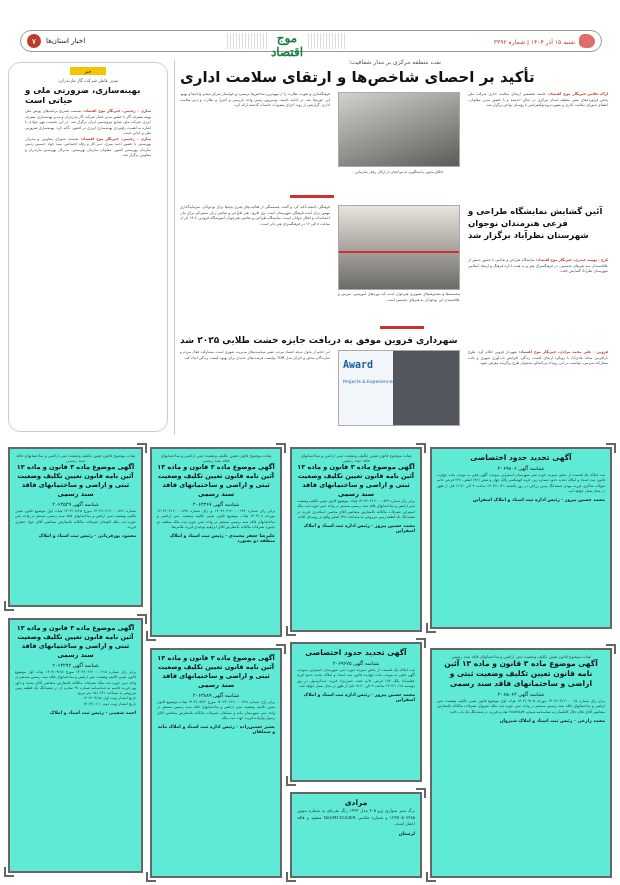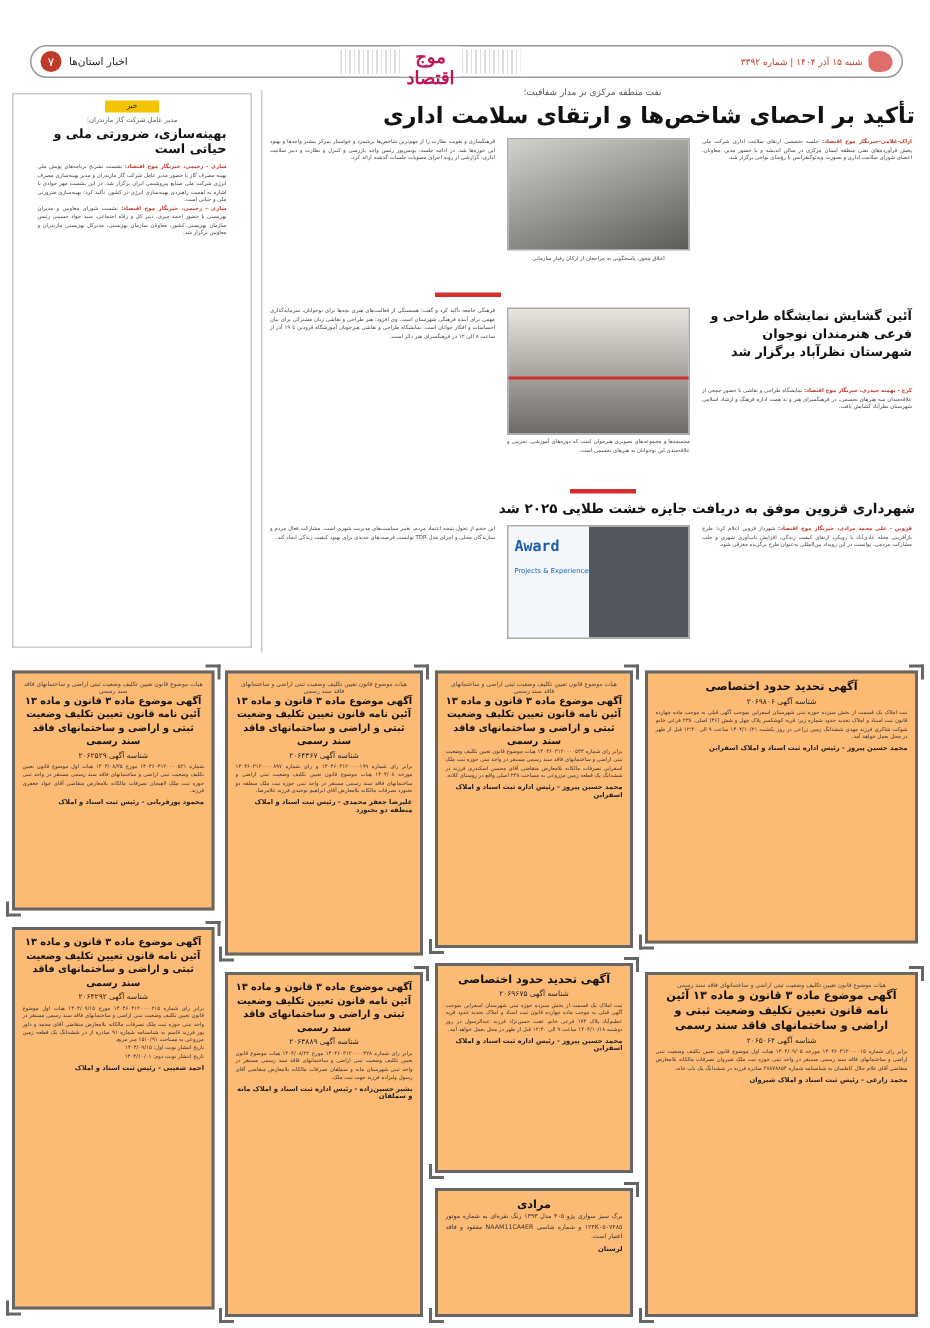--- a/index.html
+++ b/index.html
@@ -2,32 +2,32 @@
 <html><head>
 <meta charset="utf-8">
 <style>
 *{box-sizing:border-box;margin:0;padding:0}
 body{width:620px;height:885px;background:#fff;font-family:"DejaVu Sans",sans-serif;color:#222;position:relative;overflow:hidden;direction:rtl}
 .masthead{position:absolute;top:30px;left:20px;width:582px;height:22px;border:1px solid #999;border-radius:11px;background:#fff}
 .mh-right{position:absolute;right:6px;top:3px;display:flex;align-items:center;gap:4px;font-size:6px;color:#555}
 .iran-map{width:16px;height:14px;background:#d9534f;border-radius:40% 60% 50% 40%;opacity:.85}
 .date{color:#c0392b}
 .mh-center{position:absolute;left:206px;top:2px;width:120px;height:16px;background:repeating-linear-gradient(90deg,#ddd 0 1px,#fff 1px 3px)}
-.logo{position:absolute;left:246px;top:0;width:40px;height:20px;background:#fff;color:#be185d;font-size:12px;font-weight:bold;text-align:center;font-family:"DejaVu Serif",serif}
+.logo{position:absolute;left:246px;top:0;width:40px;height:20px;background:#fff;color:#15803d;font-size:12px;font-weight:bold;text-align:center;font-family:"DejaVu Serif",serif}
 .mh-left{position:absolute;left:6px;top:3px;display:flex;align-items:center;gap:5px;font-size:7px;font-family:"DejaVu Serif",serif}
 .pagenum{width:14px;height:14px;border-radius:50%;background:#c0392b;color:#fff;font-size:8px;display:flex;align-items:center;justify-content:center}
 .col-text{font-size:3.6px;line-height:5.5px;color:#444;text-align:justify}
 .byline{color:#c0392b;font-weight:bold}
 .kicker{font-size:6px;color:#555;text-align:center}
-.headline{font-weight:bold;text-align:right;color:#111;font-family:"DejaVu Sans",sans-serif}
+.headline{font-weight:bold;text-align:left;color:#111;font-family:"DejaVu Sans",sans-serif}
 .photo{background:linear-gradient(160deg,#cfd3cc,#8a8d86 60%,#5a5d58);border:1px solid #aaa}
 .redbar{position:absolute;height:3px;background:#d32f2f}
-.sidebox{position:absolute;left:8px;top:62px;width:160px;height:370px;border:1px solid #ccc;border-radius:0;padding:4px 16px}
+.sidebox{position:absolute;left:8px;top:62px;width:160px;height:370px;border:1px solid #ccc;border-radius:12px;padding:4px 16px}
 .tag{display:block;width:36px;margin:0 auto 3px;background:#f5c400;font-size:5px;text-align:center;padding:1px}
-.ad{position:absolute;border:2px solid #666;padding:4px 5px;background:#fdba74}
+.ad{position:absolute;border:2px solid #666;padding:4px 5px;background:#5eead4}
 .ad::before{content:"";position:absolute;top:-6px;right:-6px;width:8px;height:8px;border-top:2px solid #666;border-right:2px solid #666}
 .ad::after{content:"";position:absolute;bottom:-6px;left:-6px;width:8px;height:8px;border-bottom:2px solid #666;border-left:2px solid #666}
 .ad-pre{font-size:4px;text-align:center;color:#444}
 .ad-title{font-size:7.5px;font-weight:bold;text-align:center;line-height:10px;color:#111}
 .ad-num{font-size:5px;text-align:center;margin:2px 0}
 .ad-body{font-size:3.6px;line-height:5.3px;text-align:justify;color:#333}
 .ad-sign{font-size:4.5px;font-weight:bold;margin-top:3px}
 .vrule{position:absolute;width:1px;background:#ccc}
 </style>
 </head>

